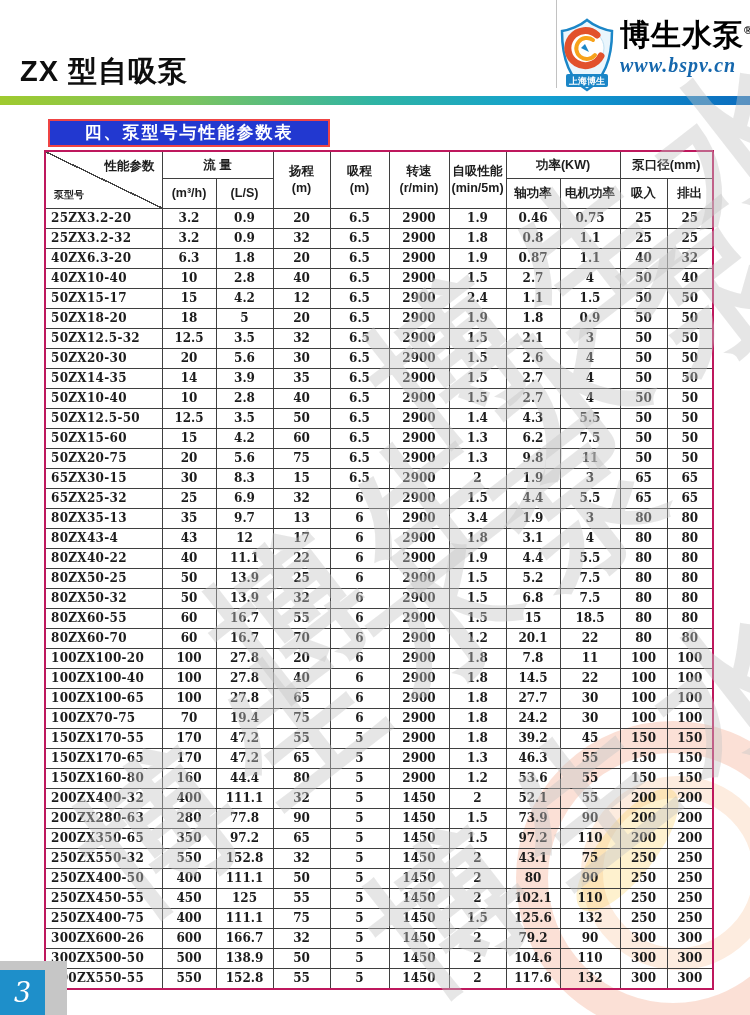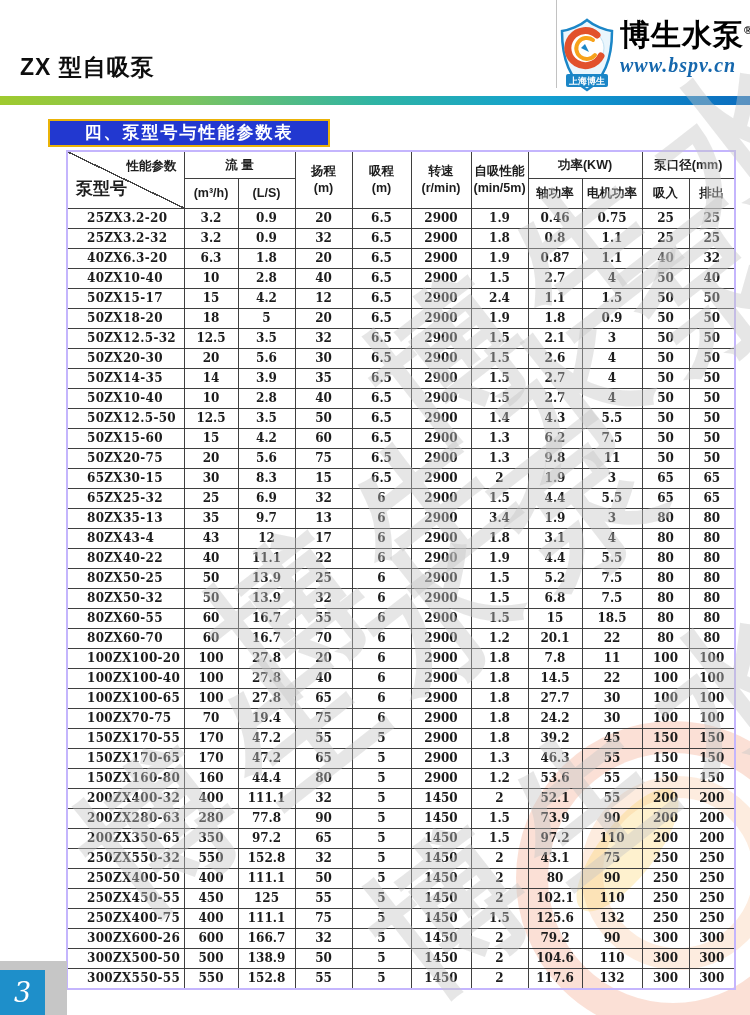--- a/index.html
+++ b/index.html
@@ -1,59 +1,59 @@
 <!DOCTYPE html>
 <html><head>
 <meta charset="utf-8">
 <style>
   html,body{margin:0;padding:0;}
   body{font-family:"Liberation Sans", sans-serif; background:#ffffff;}
   .page{position:relative; width:750px; height:1015px; background:#ffffff; overflow:hidden;}
 
   
-  .doc-title{position:absolute; left:20px; top:52px; font-size:23px; font-weight:bold; color:#0e0e0e; letter-spacing:1px;}
+  .doc-title{position:absolute; left:20px; top:52px; font-size:29px; font-weight:bold; color:#0e0e0e; letter-spacing:1px;}
   .head-divider{position:absolute; left:556px; top:0; width:1px; height:88px; background:#c2c2c2;}
   .logo{position:absolute; left:559px; top:18px; display:flex; align-items:flex-start; z-index:3;}
   .logo-text{margin-left:5px;}
   .brand-line{font-size:30px; font-weight:bold; color:#000; line-height:1.15; letter-spacing:1px; white-space:nowrap;}
   .brand-line sup{font-size:11px; font-weight:bold;}
   .brand-url{font-family:"Liberation Serif", serif; font-style:italic; font-weight:bold; font-size:20px; color:#1567ad; margin-top:1px; letter-spacing:1px;}
 
   .gradient-bar{position:absolute; left:0; top:96px; width:750px; height:9px;
     background:linear-gradient(to right,#9fca2f 0%,#7cc45f 25%,#2fb4a4 50%,#12a0d0 72%,#0b6cbe 100%);}
 
   .banner{position:absolute; left:48px; top:119px; width:282px; height:28px; box-sizing:border-box;
-    background:#2238d0; border:2px solid #eab308; color:#ffffff; font-size:17px; font-weight:bold;
+    background:#2238d0; border:2px solid #ef4444; color:#ffffff; font-size:17px; font-weight:bold;
     text-align:center; line-height:24px; letter-spacing:2px; z-index:2;}
 
   
   table.spec{position:absolute; left:44px; top:150px; width:668px; border-collapse:collapse; table-layout:fixed;
-    border:2px solid #c4b5fd; z-index:2; background:transparent;margin-left:22px;}
+    border:2px solid #be185d; z-index:2; background:transparent;}
   table.spec th, table.spec td{border:1px solid #3f3f3f; padding:0; overflow:hidden; white-space:nowrap;}
   table.spec col:nth-child(1){width:117px;}
   table.spec col:nth-child(2){width:54px;}
   table.spec col:nth-child(3){width:57px;}
   table.spec col:nth-child(4){width:57px;}
   table.spec col:nth-child(5){width:59px;}
   table.spec col:nth-child(6){width:60px;}
   table.spec col:nth-child(7){width:57px;}
   table.spec col:nth-child(8){width:54px;}
   table.spec col:nth-child(9){width:60px;}
   table.spec col:nth-child(10){width:47px;}
   table.spec col:nth-child(11){width:46px;}
   thead th{font-size:12.5px; font-weight:bold; color:#1d1d1d; text-align:center; line-height:1.35;}
   tr.h1 th{height:26px;}
   tr.h2 th{height:29px;}
   th.corner{position:relative;
     background:linear-gradient(to top right, transparent calc(50% - 0.7px), #454545 calc(50% - 0.7px), #454545 calc(50% + 0.7px), transparent calc(50% + 0.7px));}
   th.corner .c-top{position:absolute; top:6px; right:7px; font-size:12.5px;}
-  th.corner .c-bot{position:absolute; bottom:7px; left:8px; font-size:17px;}
+  th.corner .c-bot{position:absolute; bottom:7px; left:8px; font-size:10px;}
   tbody td{height:19px; line-height:19px; font-family:"DejaVu Serif", serif; font-size:12px; font-weight:bold;
     color:#1c1c1c; text-align:center;}
-  tbody td.model{text-align:left; padding-left:19px; letter-spacing:0.3px;}
+  tbody td.model{text-align:left; padding-left:5px; letter-spacing:0.3px;}
 
   
   .wm{position:absolute; font-size:150px; font-weight:bold; color:#c6c6c6; opacity:0.42; white-space:nowrap;
     letter-spacing:28px; transform-origin:0 0; transform:rotate(-38deg); pointer-events:none; z-index:5;}
   .wm1{left:170px; top:585px;}
   .wm2{left:40px; top:800px;}
   .wm3{left:330px; top:880px;}
   .wm4{left:330px; top:330px;}
 
   .swirl-outer{position:absolute; right:-80px; bottom:-20px; width:250px; height:250px; border-radius:50%;

